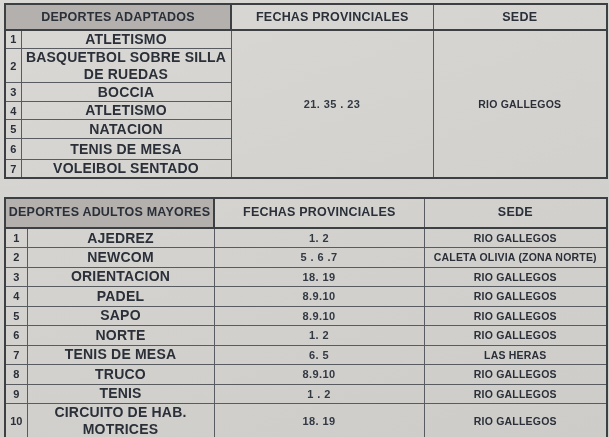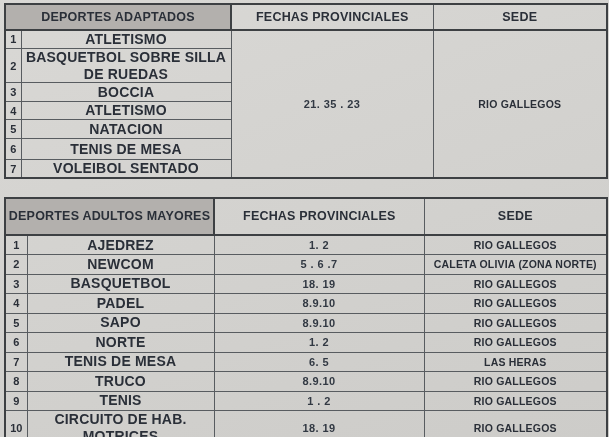--- a/index.html
+++ b/index.html
@@ -41,21 +41,21 @@
   .col-sep{border-left:2px solid #46494c;}
   td.num{font-weight:700;font-size:11px;}
   td.sport{font-weight:700;font-size:14px;letter-spacing:.2px;line-height:1.2;}
   td.fechas{font-weight:600;font-size:11px;color:#333a44;letter-spacing:.4px;}
   td.sede{font-weight:600;font-size:10.5px;letter-spacing:.2px;text-align:center;}
   
   #t1{left:4px;top:3px;width:602px;}
   #t1 thead tr{height:26px;}
   
   #t2{left:4px;top:197px;width:602px;}
-  #t2 thead tr{height:37px;}
+  #t2 thead tr{height:30px;}
   #t2 tbody tr{height:19.5px;}
   #t2 thead th{line-height:1.25;}
 </style>
 </head>
 <body>
 
 <div class="photo">
 
   <table class="tbl" id="t1">
     <colgroup>
@@ -127,21 +127,21 @@
         <td class="sede col-sep">RIO GALLEGOS</td>
       </tr>
       <tr>
         <td class="num">2</td>
         <td class="sport">NEWCOM</td>
         <td class="fechas col-sep">5 . 6 .7</td>
         <td class="sede col-sep">CALETA OLIVIA (ZONA NORTE)</td>
       </tr>
       <tr>
         <td class="num">3</td>
-        <td class="sport">BASQUETBOL</td>
+        <td class="sport">ORIENTACION</td>
         <td class="fechas col-sep">18. 19</td>
         <td class="sede col-sep">RIO GALLEGOS</td>
       </tr>
       <tr>
         <td class="num">4</td>
         <td class="sport">PADEL</td>
         <td class="fechas col-sep">8.9.10</td>
         <td class="sede col-sep">RIO GALLEGOS</td>
       </tr>
       <tr>

